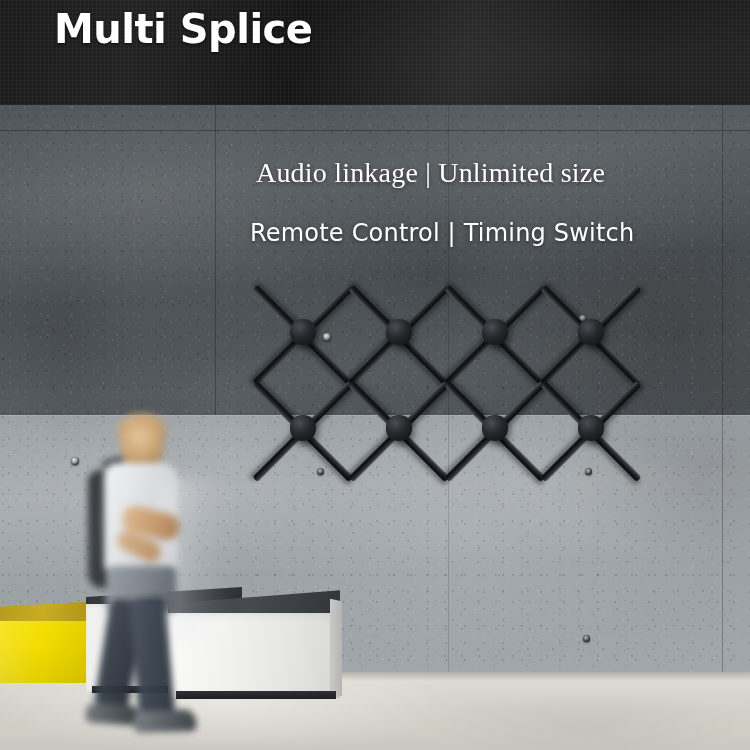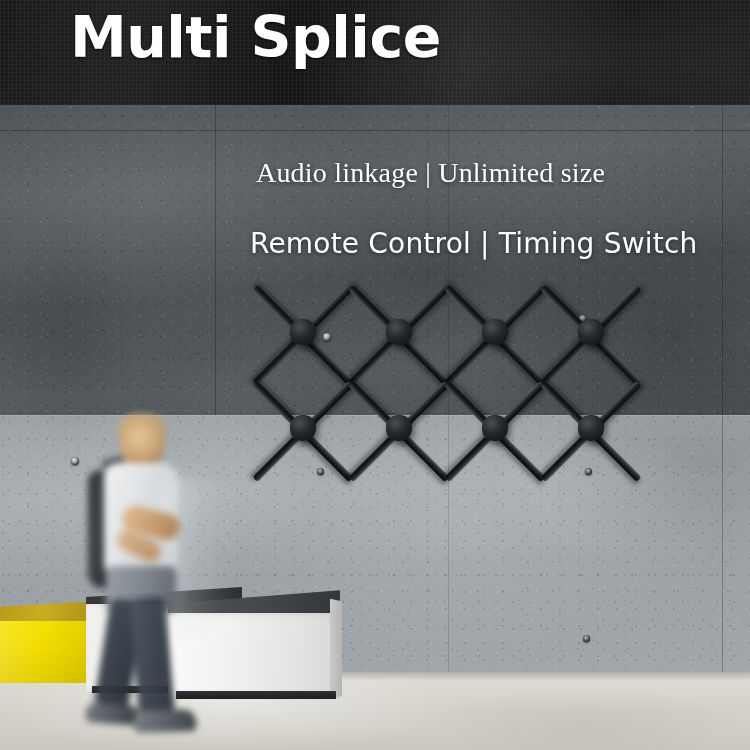--- a/index.html
+++ b/index.html
@@ -22,22 +22,22 @@
       linear-gradient(100deg,#1b1b1b 0%,#222 18%,#161616 40%,#252525 62%,#171717 82%,#1e1e1e 100%);
     overflow:hidden;
     z-index:40;
   }
   .header:after{
     content:"";position:absolute;inset:0;
     background:radial-gradient(ellipse 60% 120% at 78% 60%, rgba(255,255,255,.05), rgba(0,0,0,0) 70%);
     pointer-events:none;
   }
   .hdr-title{
-    position:absolute;left:70px;top:8px;
-    color:#fff;font-size:57px;font-weight:bold;
+    position:absolute;left:54px;top:8px;
+    color:#fff;font-size:40px;font-weight:bold;
     letter-spacing:-0.5px;line-height:1.05;
     font-family:"DejaVu Sans","Liberation Sans",sans-serif;
     white-space:nowrap;z-index:2;
     text-shadow:0 1px 3px rgba(0,0,0,.8);
   }
   .hdr-sub{
     position:absolute;left:72px;top:63px;
     color:#f2f2f2;font-size:26px;font-weight:400;
     letter-spacing:.2px;white-space:nowrap;z-index:2;
     font-family:"DejaVu Sans","Liberation Sans",sans-serif;
@@ -362,21 +362,21 @@
         <div class="blade" style="width:68px;transform:rotate(135deg);"></div>
         <div class="blade" style="width:68px;transform:rotate(225deg);"></div>
         <div class="blade" style="width:68px;transform:rotate(315deg);"></div>
         <div class="hub" style="left:-13px;top:-13px;width:26px;height:26px;"></div>
       </div>
     </div>
 
     <div style="position:absolute;left:256px;top:52px;color:#fff;font-size:28px;
                 font-family:Liberation Serif, serif;white-space:nowrap;
                 letter-spacing:.2px;text-shadow:0 1px 4px rgba(0,0,0,.55);z-index:20;">Audio linkage |  Unlimited size</div>
-    <div style="position:absolute;left:250px;top:122px;color:#fff;font-size:28px;
+    <div style="position:absolute;left:250px;top:114px;color:#fff;font-size:24px;
                 font-family:'DejaVu Sans','Liberation Sans',sans-serif;white-space:nowrap;
                 letter-spacing:.2px;text-shadow:0 1px 4px rgba(0,0,0,.55);z-index:20;">Remote Control |  Timing Switch</div>
   </div>
 
   <div class="floor"></div>
   <div class="floor-shadow"></div>
 
   <div class="bench-yellow-top"></div>
   <div class="bench-yellow-face"></div>
 

